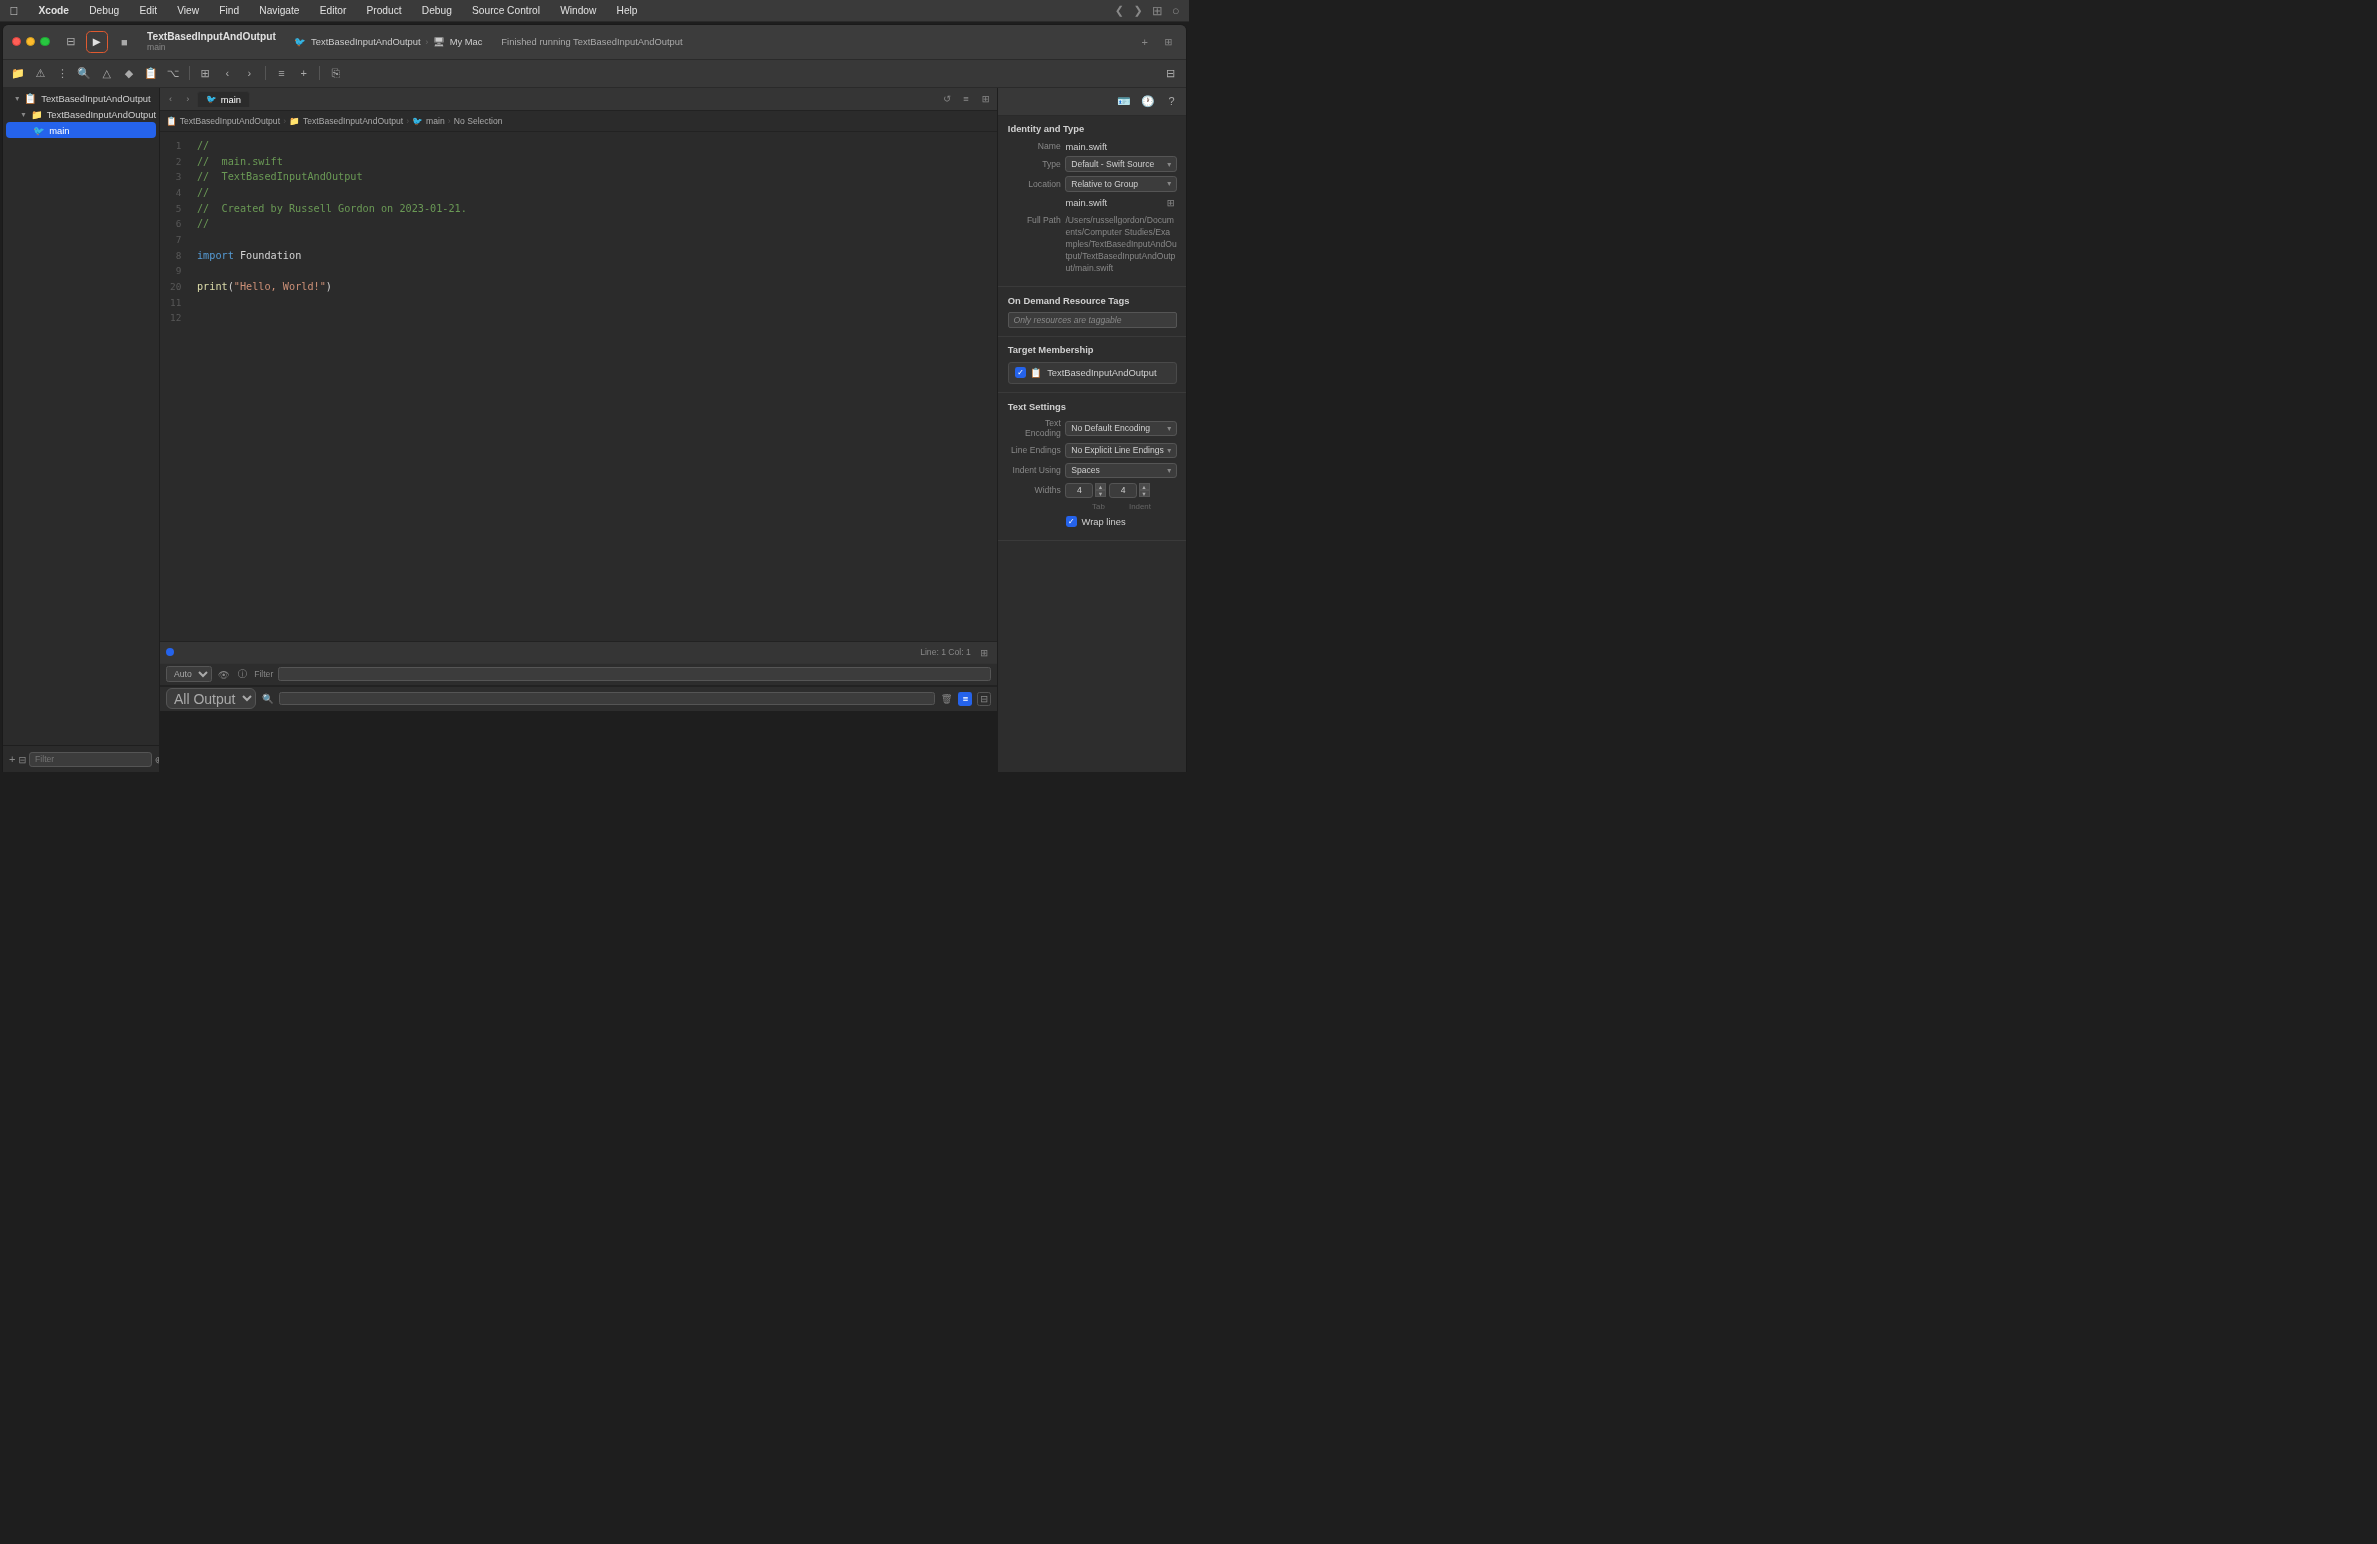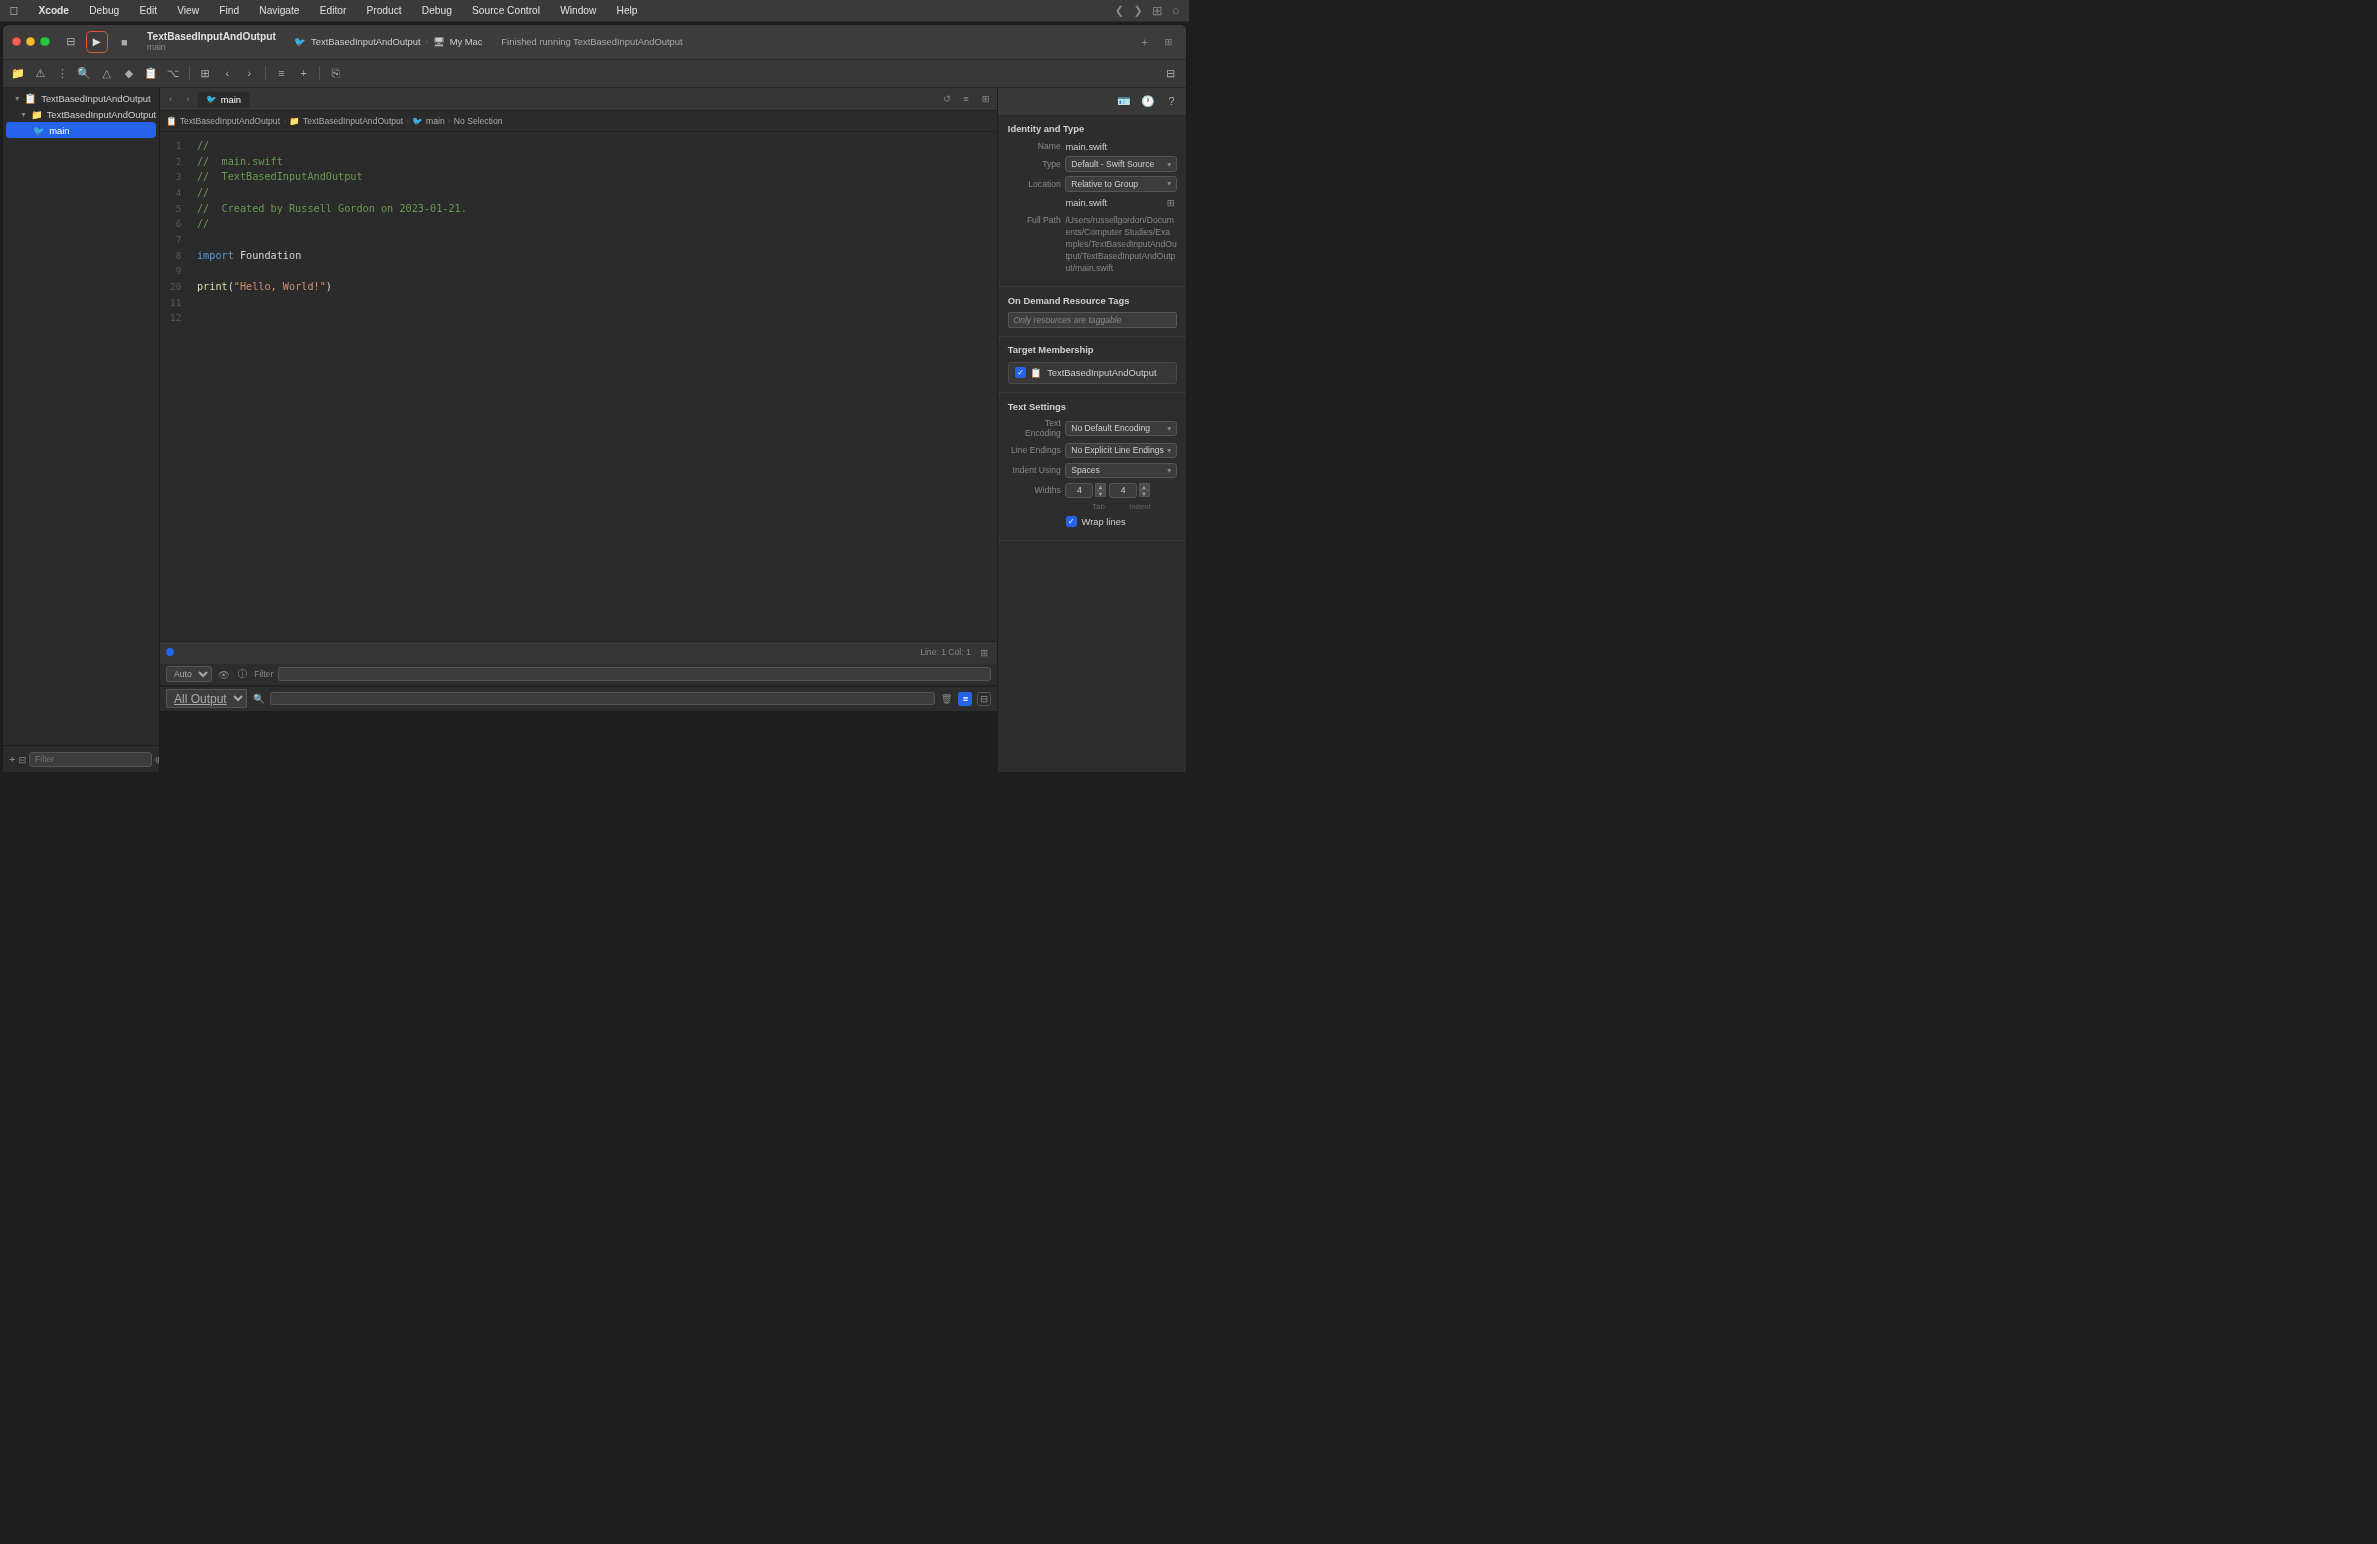--- a/index.html
+++ b/index.html
@@ -787,21 +787,21 @@
         <div class="console-toolbar">
           <select style="background:#3c3c3c;border:0.8px solid #555;border-radius:2.4px;color:#aaa;font-size:8.6px;padding:0.8px 3.1px;">
             <option>Auto</option>
           </select>
           <button style="width:14px;height:14px;background:transparent;border:none;cursor:pointer;color:#888;font-size:9.4px;">👁</button>
           <button style="width:14px;height:14px;background:transparent;border:none;cursor:pointer;color:#888;font-size:9.4px;">ⓘ</button>
           <span>Filter</span>
           <input type="text" style="flex: 1 1 0%; background: rgb(60, 60, 60); border: 0.8px solid rgb(85, 85, 85); border-radius: 2.4px; color: rgb(208, 208, 208); font-size: 8.6px; padding: 0.8px 4.7px;">
         </div>
         <div class="console-footer">
-          <select style="background:#3c3c3c;border:0.8px solid #555;border-radius:1px;color:#aaa;font-size:12px;padding:0.8px 3.1px;text-decoration:underline;">
+          <select style="background:#3c3c3c;border:0.8px solid #555;border-radius:6px;color:#aaa;font-size:14px;padding:0.8px 3.1px;">
             <option>All Output</option>
           </select>
           <button style="width:14px;height:14px;background:transparent;border:none;cursor:pointer;color:#888;font-size:9.4px;">🔍</button>
           <input type="text" style="flex: 1 1 0%; background: rgb(60, 60, 60); border: 0.8px solid rgb(85, 85, 85); border-radius: 2.4px; color: rgb(208, 208, 208); font-size: 8.6px; padding: 0.8px 4.7px;">
           <button style="width:14px;height:14px;background:transparent;border:none;cursor:pointer;color:#888;font-size:9.4px;">🗑</button>
           <button style="width:14px;height:14px;background:#2563eb;border:none;cursor:pointer;color:#fff;font-size:9.4px;border-radius:2.4px;">≡</button>
           <button style="width:14px;height:14px;background:transparent;border:0.8px solid #555;cursor:pointer;color:#888;font-size:9.4px;border-radius:2.4px;">⊟</button>
         </div>
       </div>
     </div>

